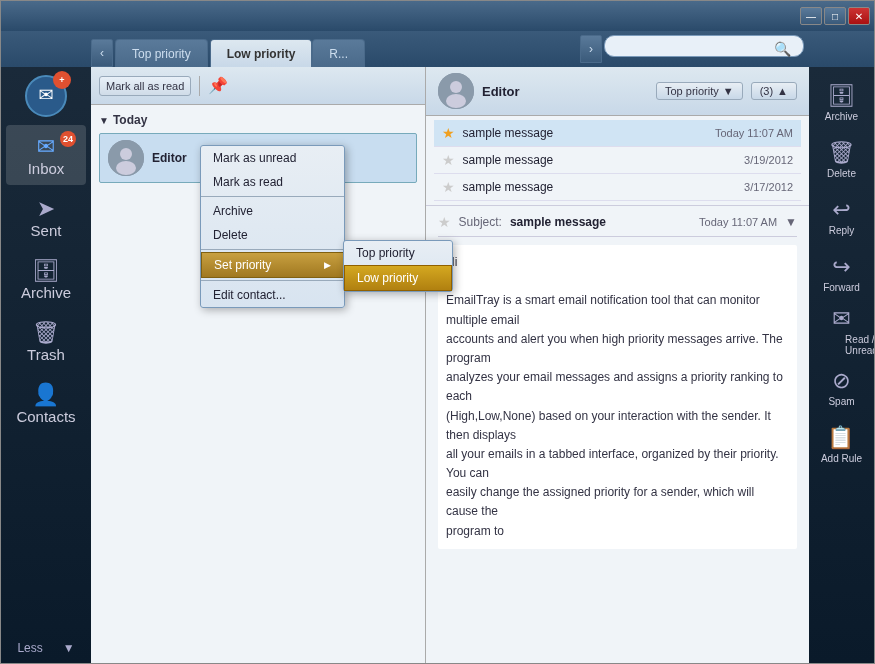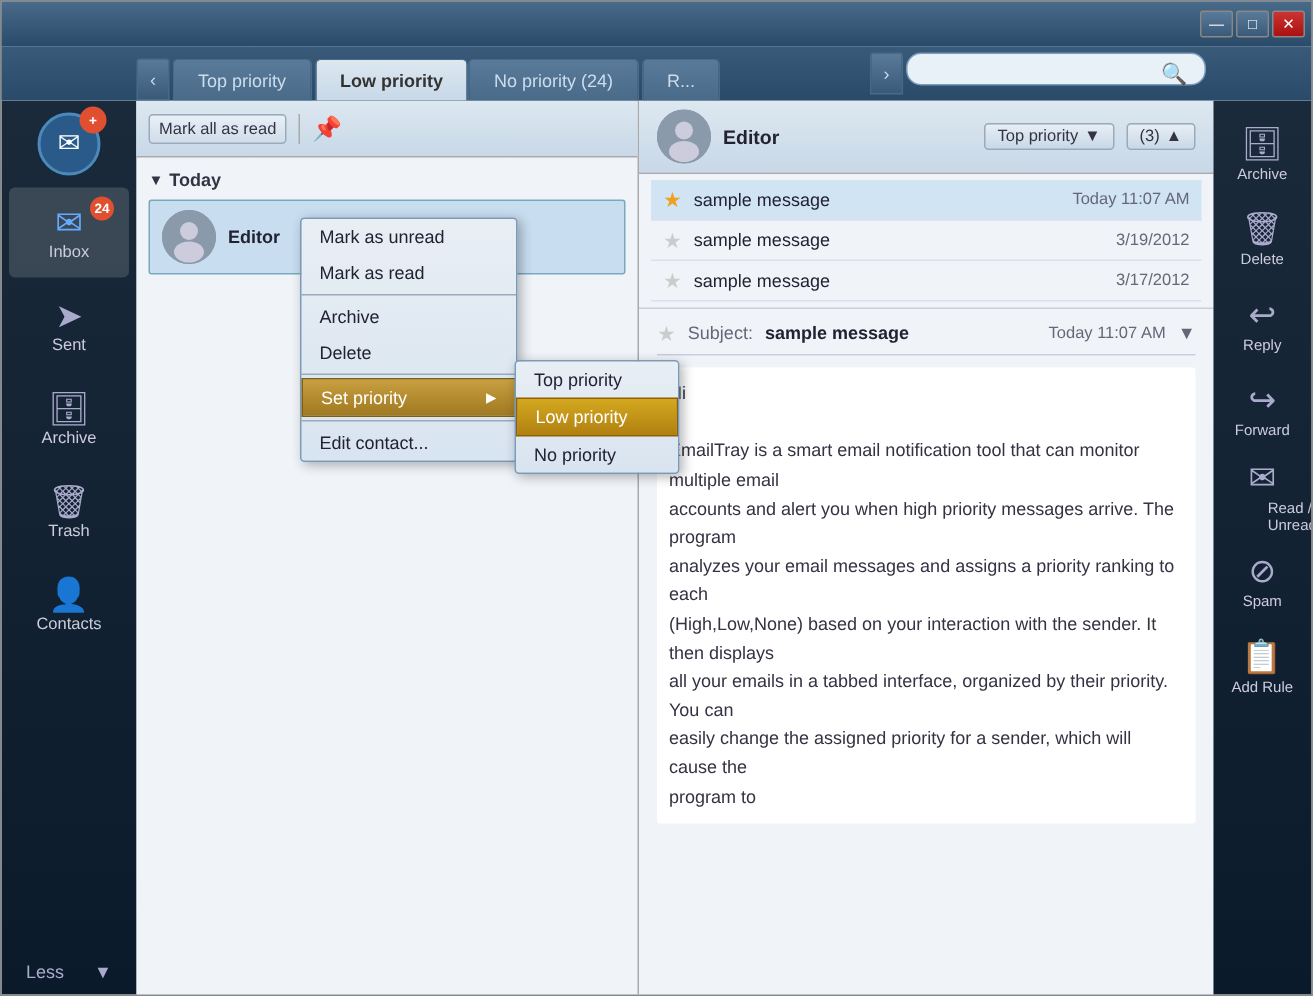--- a/index.html
+++ b/index.html
@@ -24,21 +24,21 @@
     .tab-search { position: absolute; right: 70px; top: 4px; width: 200px; height: 22px; border: 1px solid #7a9aba; border-radius: 10px; background: #e8f0f8; padding: 0 8px; font-size: 11px; }
 
     
     .main-area { display: flex; flex: 1; overflow: hidden; }
 
     
     .sidebar { width: 90px; background: linear-gradient(to bottom, #1a2a3a, #0a1a2a); display: flex; flex-direction: column; align-items: center; padding-top: 4px; flex-shrink: 0; }
     .sidebar-logo { width: 50px; height: 50px; display: flex; align-items: center; justify-content: center; margin-bottom: 4px; position: relative; }
     .sidebar-item { width: 80px; height: 60px; display: flex; flex-direction: column; align-items: center; justify-content: center; cursor: pointer; border-radius: 4px; color: #aac; margin-bottom: 2px; position: relative; }
     .sidebar-item.active { background: rgba(255,255,255,0.15); color: #fff; }
-    .sidebar-item-label { font-size: 11px; color: #ccd; }
+    .sidebar-item-label { font-size: 15px; color: #ccd; }
     .sidebar-badge { position: absolute; top: 6px; right: 10px; background: #e05030; color: #fff; border-radius: 8px; font-size: 9px; min-width: 16px; height: 16px; display: flex; align-items: center; justify-content: center; font-weight: bold; }
     .sidebar-spacer { flex: 1; }
     .sidebar-less { width: 80px; height: 30px; display: flex; align-items: center; justify-content: center; color: #aac; cursor: pointer; font-size: 12px; gap: 20px; }
 
     
     .email-list-panel { width: 335px; background: #f0f4f8; border-right: 1px solid #aaa; display: flex; flex-direction: column; flex-shrink: 0; }
     .email-toolbar { height: 38px; background: linear-gradient(to bottom, #dde8f0, #c8d8e8); border-bottom: 1px solid #aaa; display: flex; align-items: center; padding: 0 8px; gap: 8px; }
     .toolbar-btn { padding: 3px 6px; background: linear-gradient(to bottom, #e8f0f8, #d0dce8); border: 1px solid #9ab; border-radius: 3px; font-size: 11px; cursor: pointer; color: #334; }
     .toolbar-divider { width: 1px; height: 20px; background: #aaa; }
     .toolbar-pin { color: #556; font-size: 16px; cursor: pointer; }
@@ -113,23 +113,20 @@
     </div>
   </div>
 
   <div class="tab-bar">
     <div class="tab-nav-btn">‹</div>
     <div class="tab inactive">
       <span>Top priority</span>
     </div>
     <div class="tab active">
       <span>Low priority</span>
-    </div>
-    <div class="tab inactive">
-      <span>No priority (24)</span>
     </div>
     <div class="tab inactive">
       <span>R...</span>
     </div>
     <div class="tab-nav-btn" style="position:absolute; right: 270px; bottom:4px;">›</div>
     <input class="tab-search" type="text" placeholder="" style="">
     <span style="position:absolute; right: 82px; top:10px; color:#667; font-size:14px;">🔍</span>
   </div>
 
   <div class="main-area">
@@ -211,21 +208,20 @@
           <div class="menu-item">Delete</div>
           <div class="menu-separator"></div>
           <div class="menu-item has-submenu highlighted">Set priority</div>
           <div class="menu-separator"></div>
           <div class="menu-item">Edit contact...</div>
         </div>
 
         <div class="submenu">
           <div class="submenu-item">Top priority</div>
           <div class="submenu-item highlighted">Low priority</div>
-          <div class="submenu-item">No priority</div>
         </div>
       </div>
     </div>
 
     <div class="email-viewer">
 
       <div class="email-header">
         <div class="sender-avatar">
           <svg width="36" height="36" viewBox="0 0 36 36">
             <circle cx="18" cy="18" r="18" fill="#8a9aaa"></circle>

